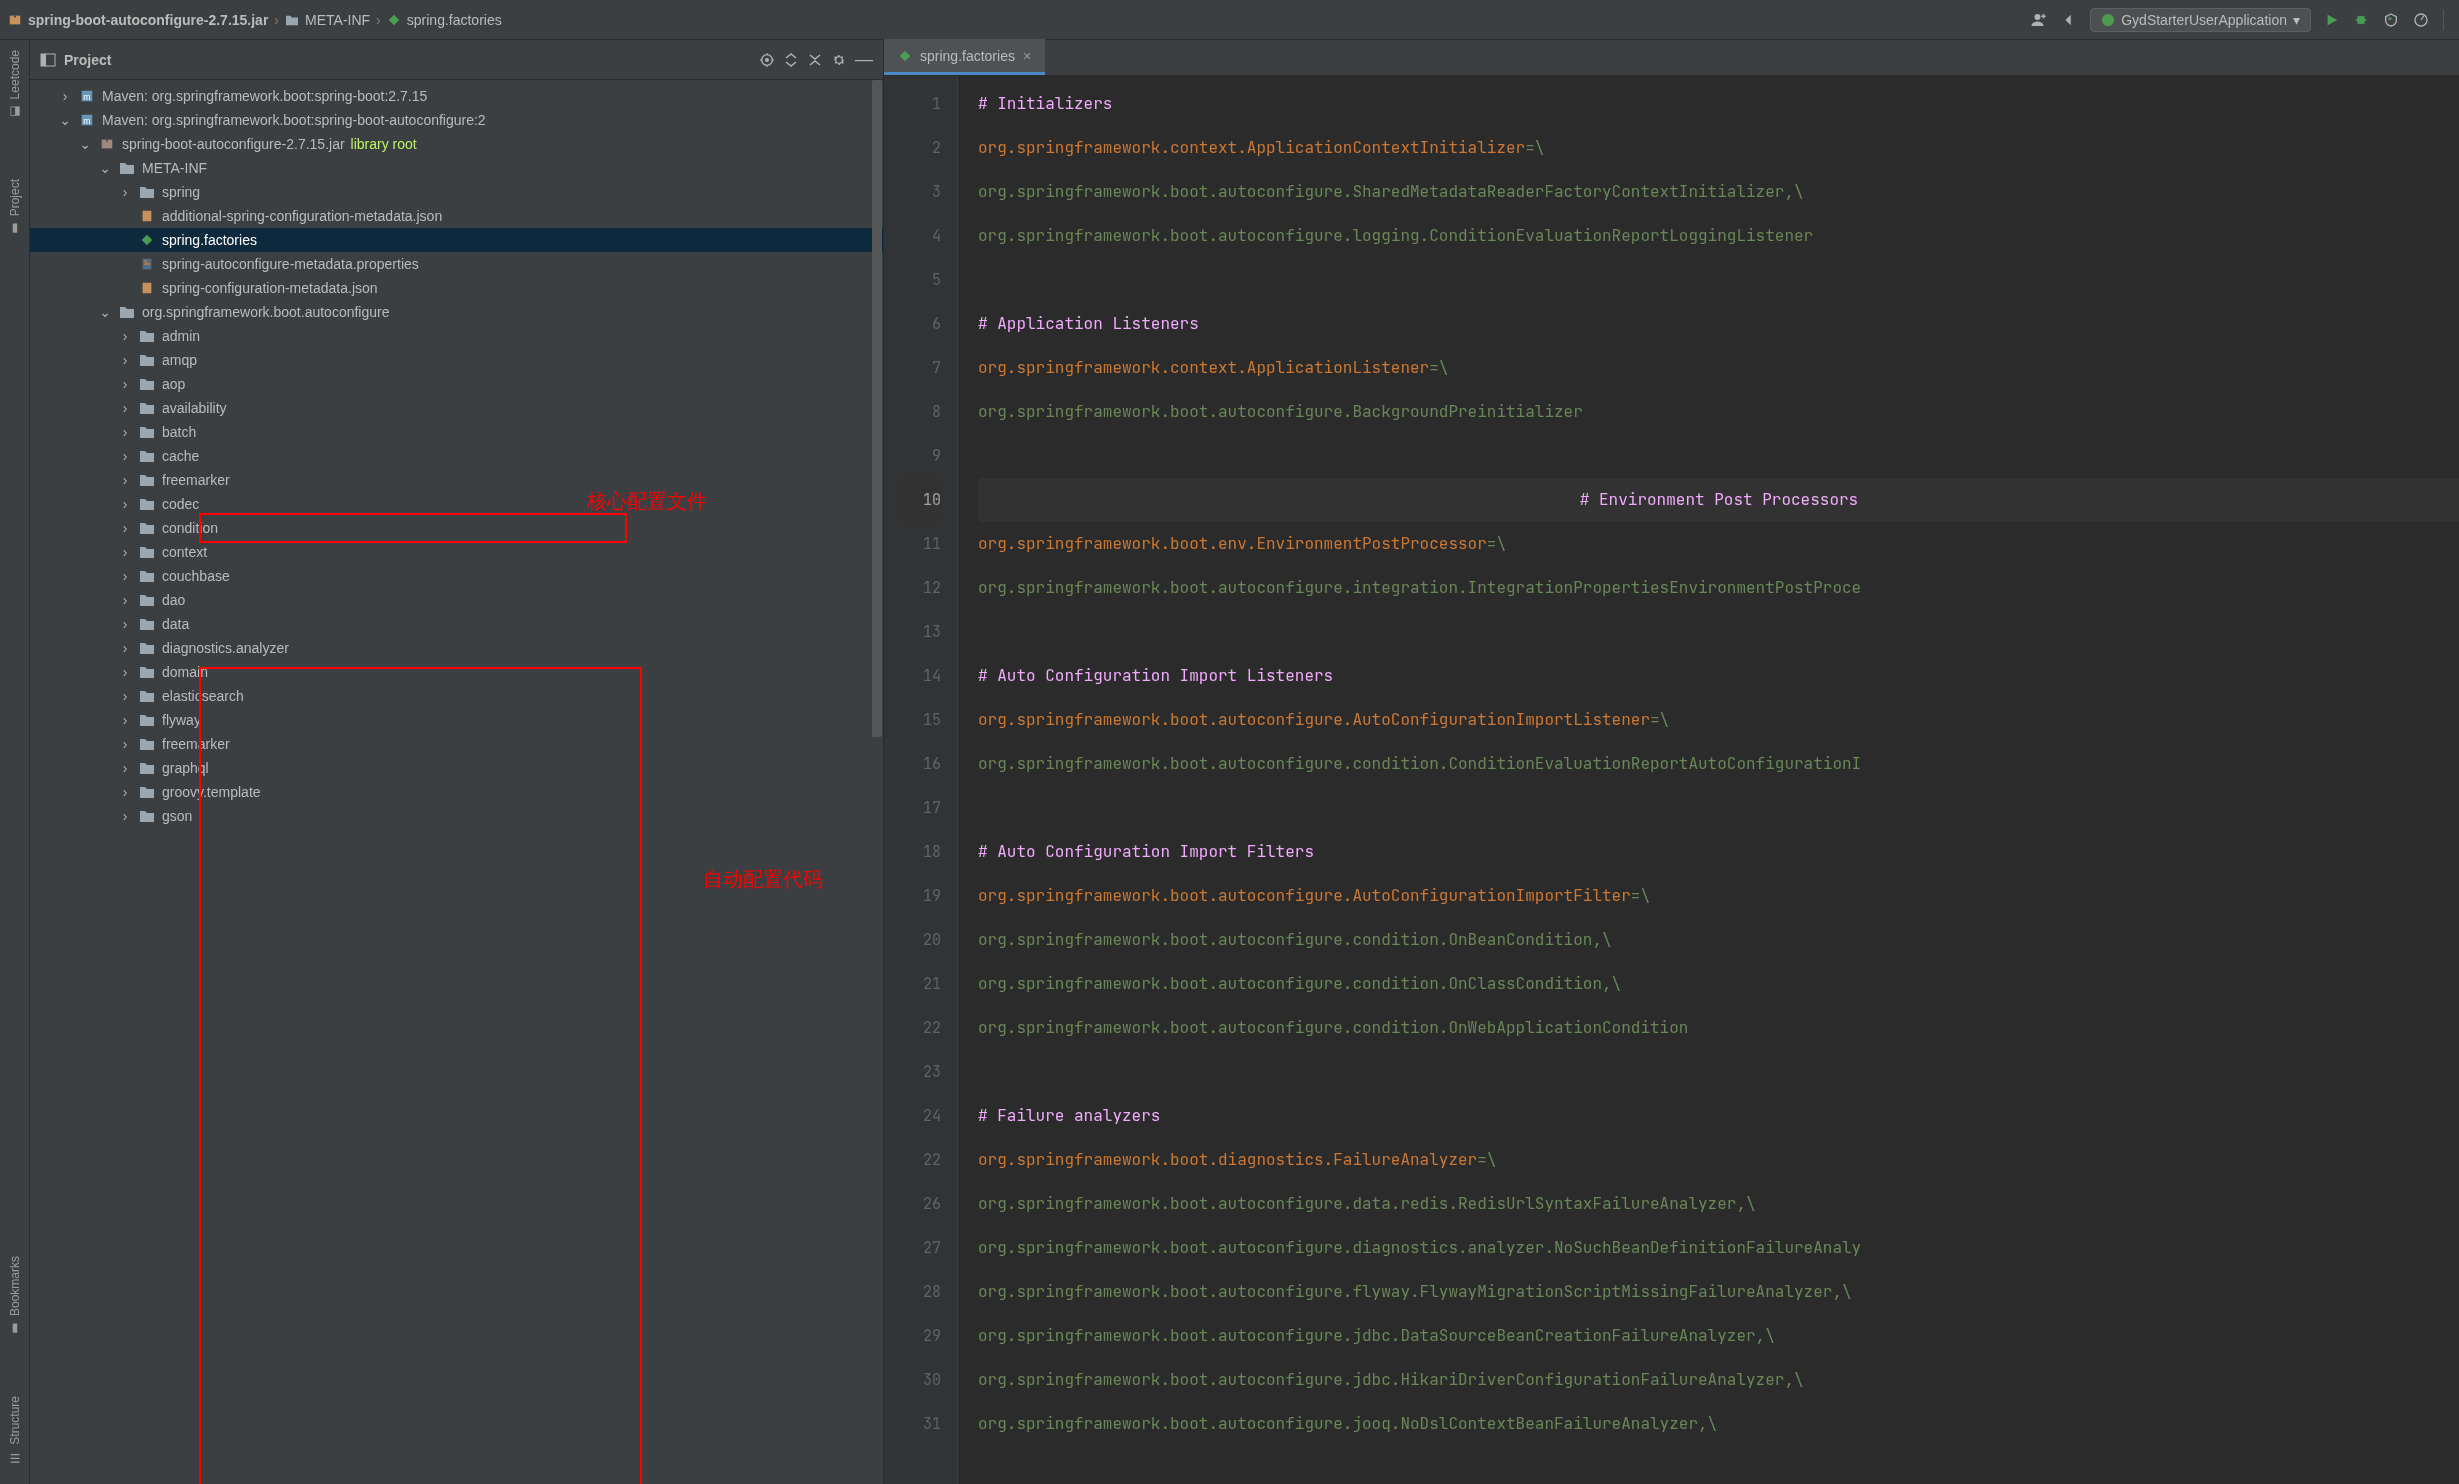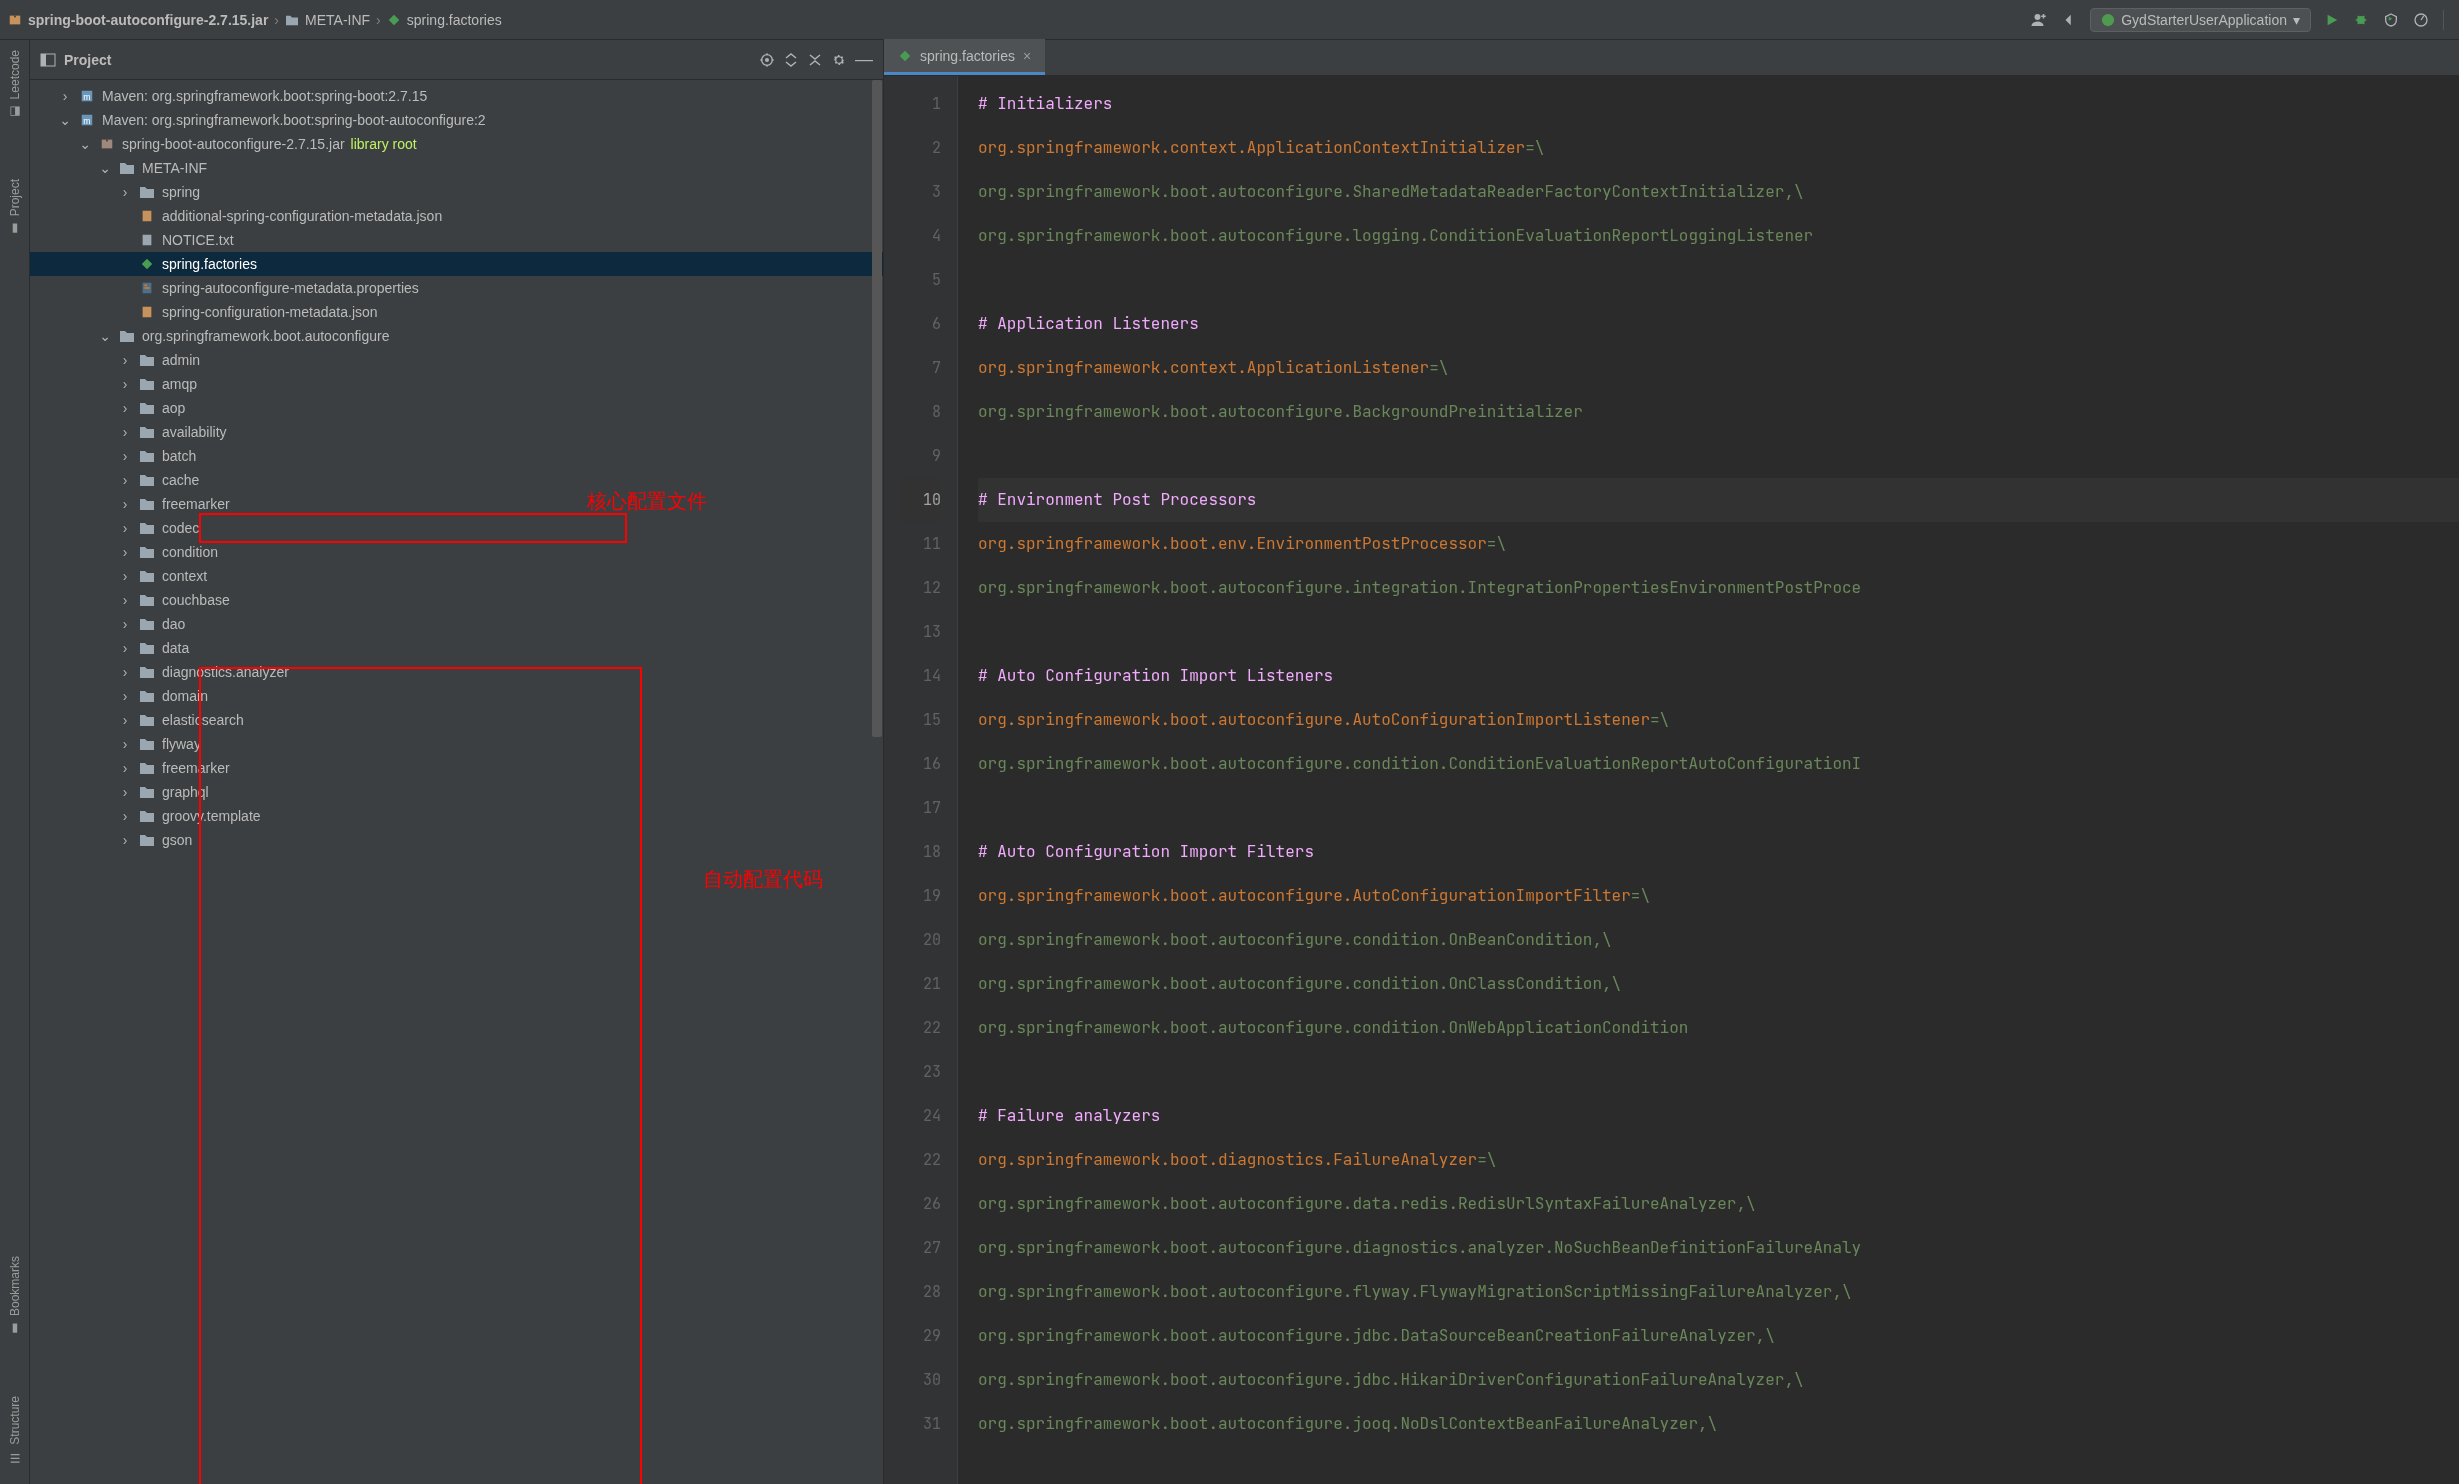--- a/index.html
+++ b/index.html
@@ -107,21 +107,21 @@
   padding: 6px 16px 6px 0; font-family: "JetBrains Mono", Consolas, monospace;
   font-size: 15px; line-height: 44px; border-right: 1px solid #3c3f41;
 }
 .code {
   flex: 1; padding: 6px 0 6px 20px; font-family: "JetBrains Mono", Consolas, monospace;
   font-size: 16px; line-height: 44px; white-space: pre; overflow-x: hidden;
 }
 .code .c-comment { color: #f0abfc; }
 .code .c-key  { color: #cc7832; }
 .code .c-val  { color: #6a8759; }
-.code .c-hl-bg { background: #323232; display: inline-block; width: 100%; }
+.code .c-hl-bg { background: #323232; display: inline-block; width: 100%; text-align: center; }
 .gutter .hl-line { background: #323232; display: block; color: #a4a3a3; margin-left: 15px; }
 
 .proj-scrollbar { position: absolute; right: 0; top: 40px; width: 14px; bottom: 0; background: transparent; }
 .proj-thumb { position: absolute; right: 1px; top: 0; width: 10px; height: 657px; background: #565656; border-radius: 2px; }
 
 svg { display: block; }
 </style>
 </head>
 <body>
 
@@ -305,29 +305,20 @@
     <span>spring</span>
   </div>
         <div class="tree-row" style="padding-left:88px">
     <span class="arrow"> </span>
     <span class="ficon">
             <svg width="14" height="14" viewBox="0 0 16 16">
               <rect x="3" y="2" width="10" height="12" fill="#c7925b"></rect>
             </svg>
           </span>
     <span>additional-spring-configuration-metadata.json</span>
-  </div>
-        <div class="tree-row" style="padding-left:88px">
-    <span class="arrow"> </span>
-    <span class="ficon">
-            <svg width="14" height="14" viewBox="0 0 16 16">
-              <rect x="3" y="2" width="10" height="12" fill="#9aa7b0"></rect>
-            </svg>
-          </span>
-    <span>NOTICE.txt</span>
   </div>
         <div class="tree-row selected" style="padding-left:88px">
     <span class="arrow"> </span>
     <span class="ficon">
             <svg width="14" height="14" viewBox="0 0 16 16">
               <path d="M8 2 L14 8 L8 14 L2 8 Z" fill="#499c54"></path>
             </svg>
           </span>
     <span>spring.factories</span>
   </div>

